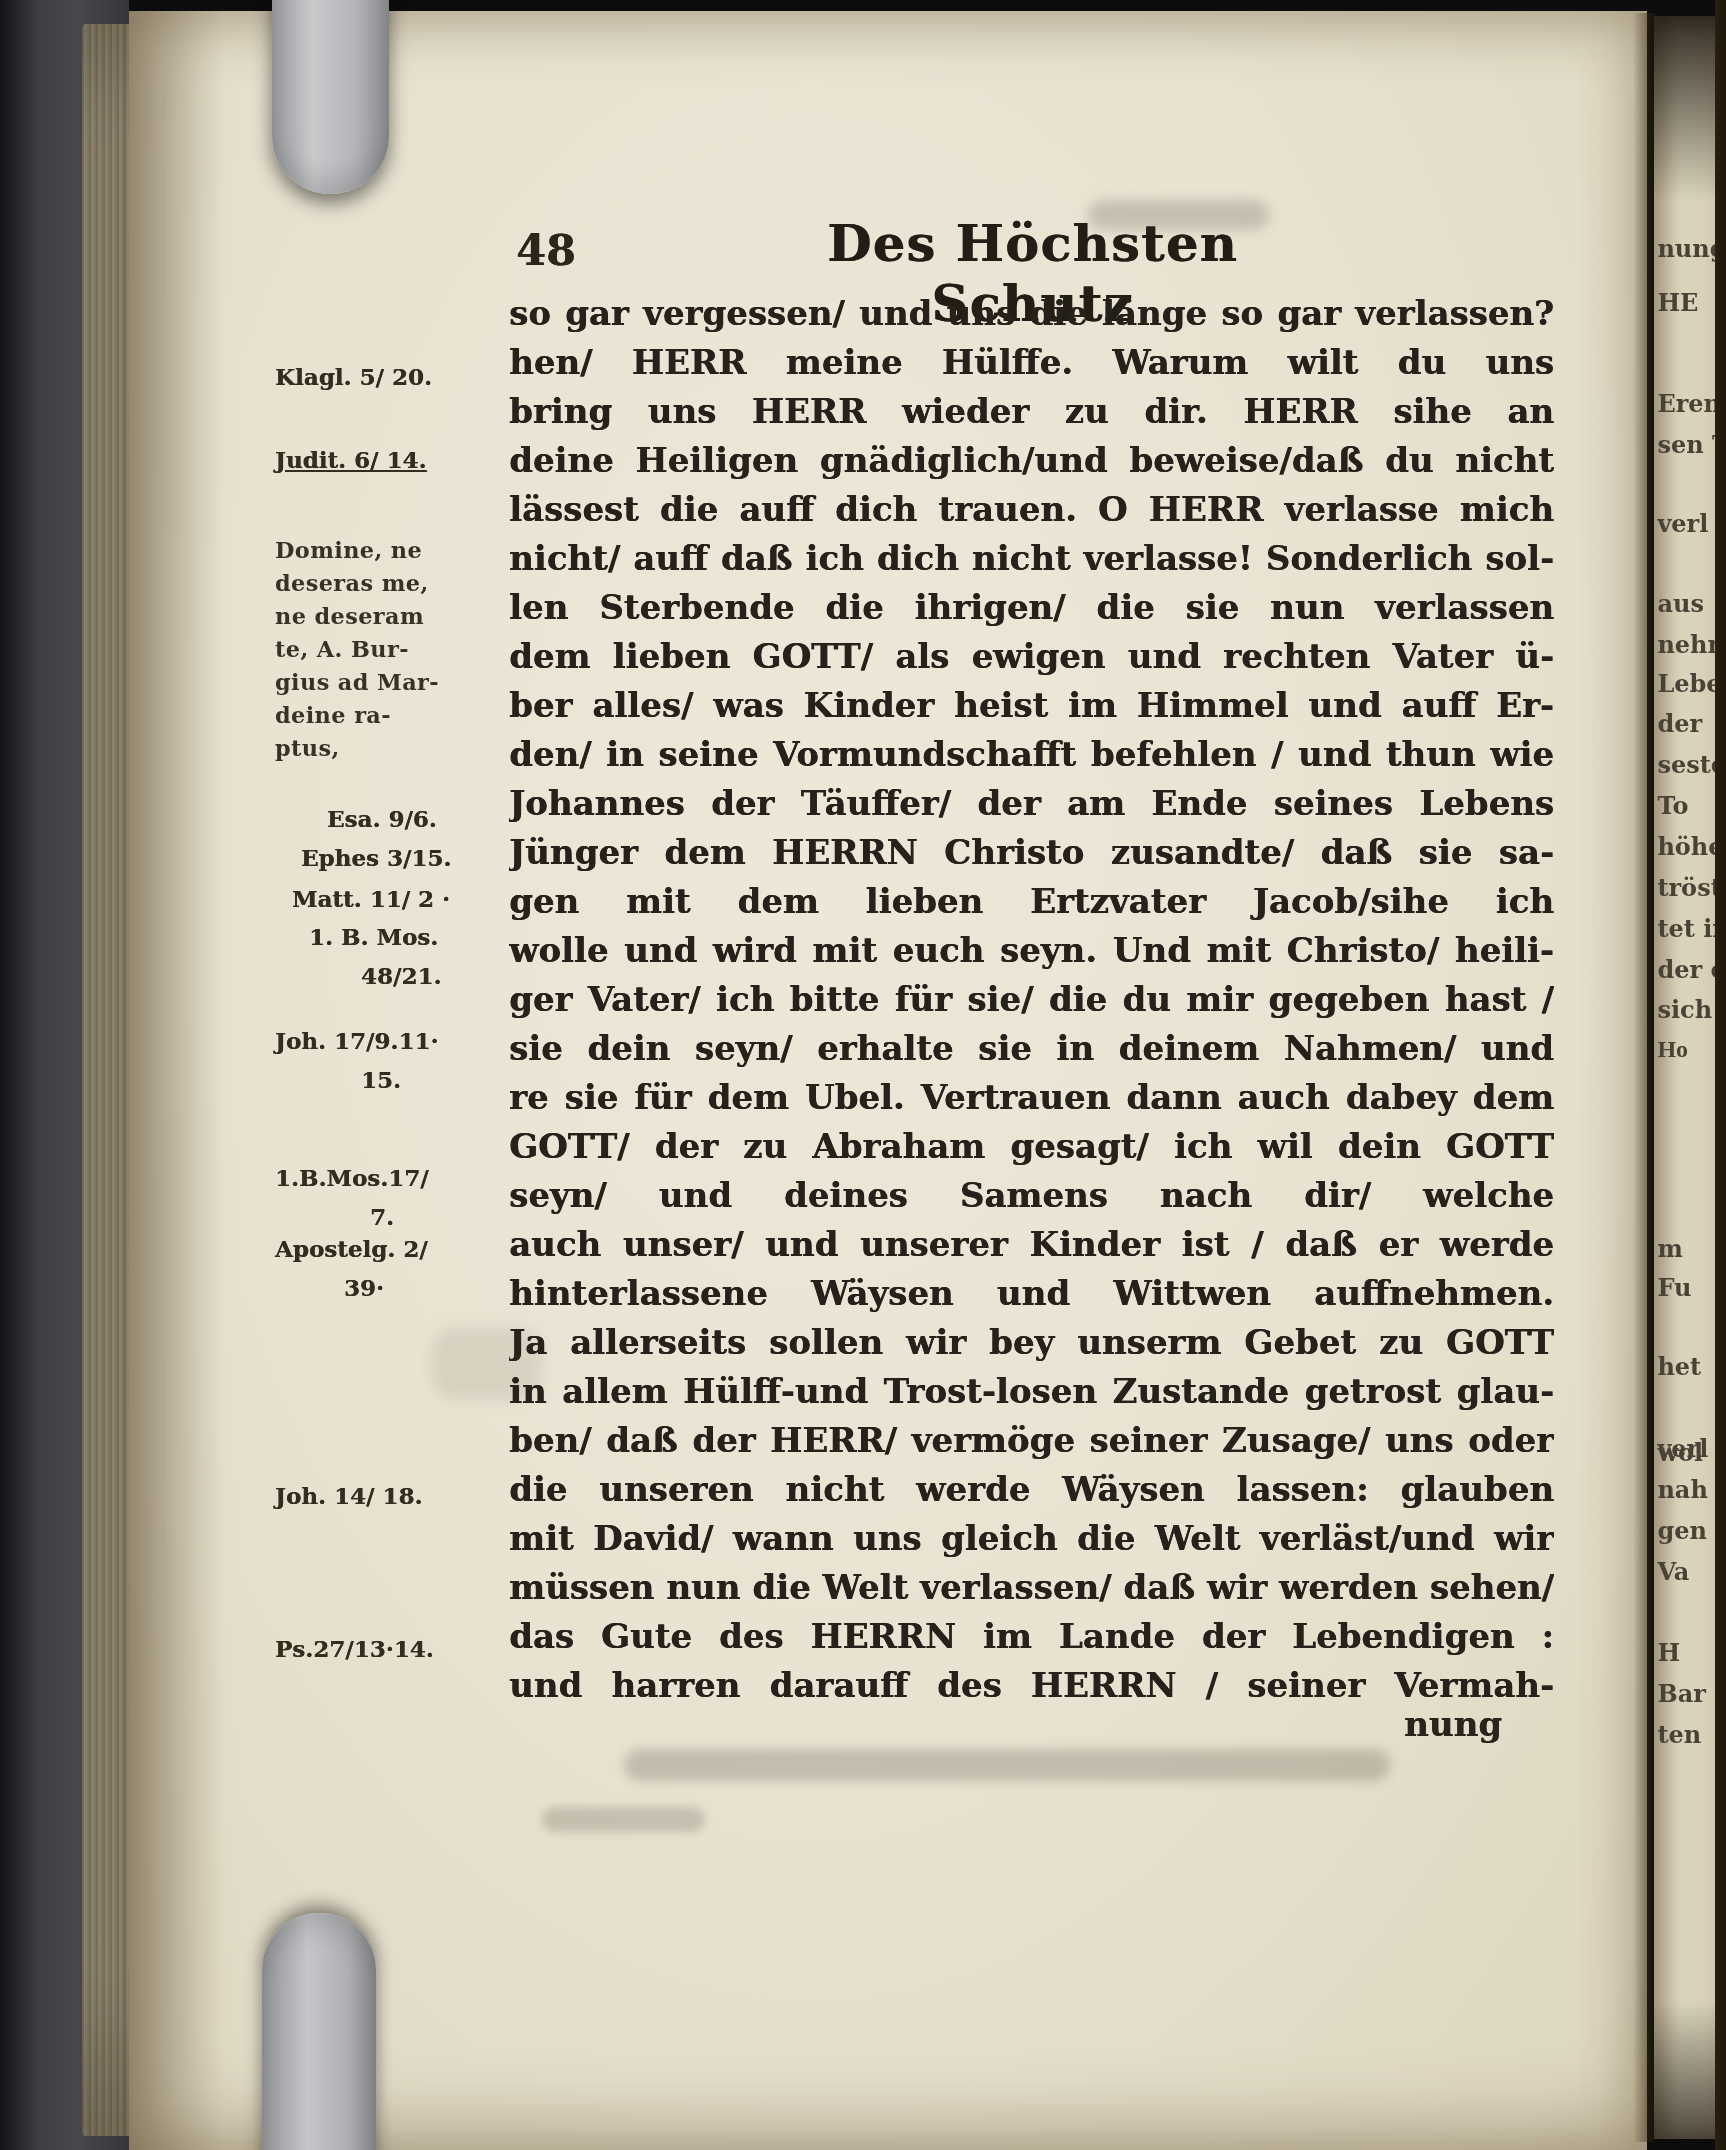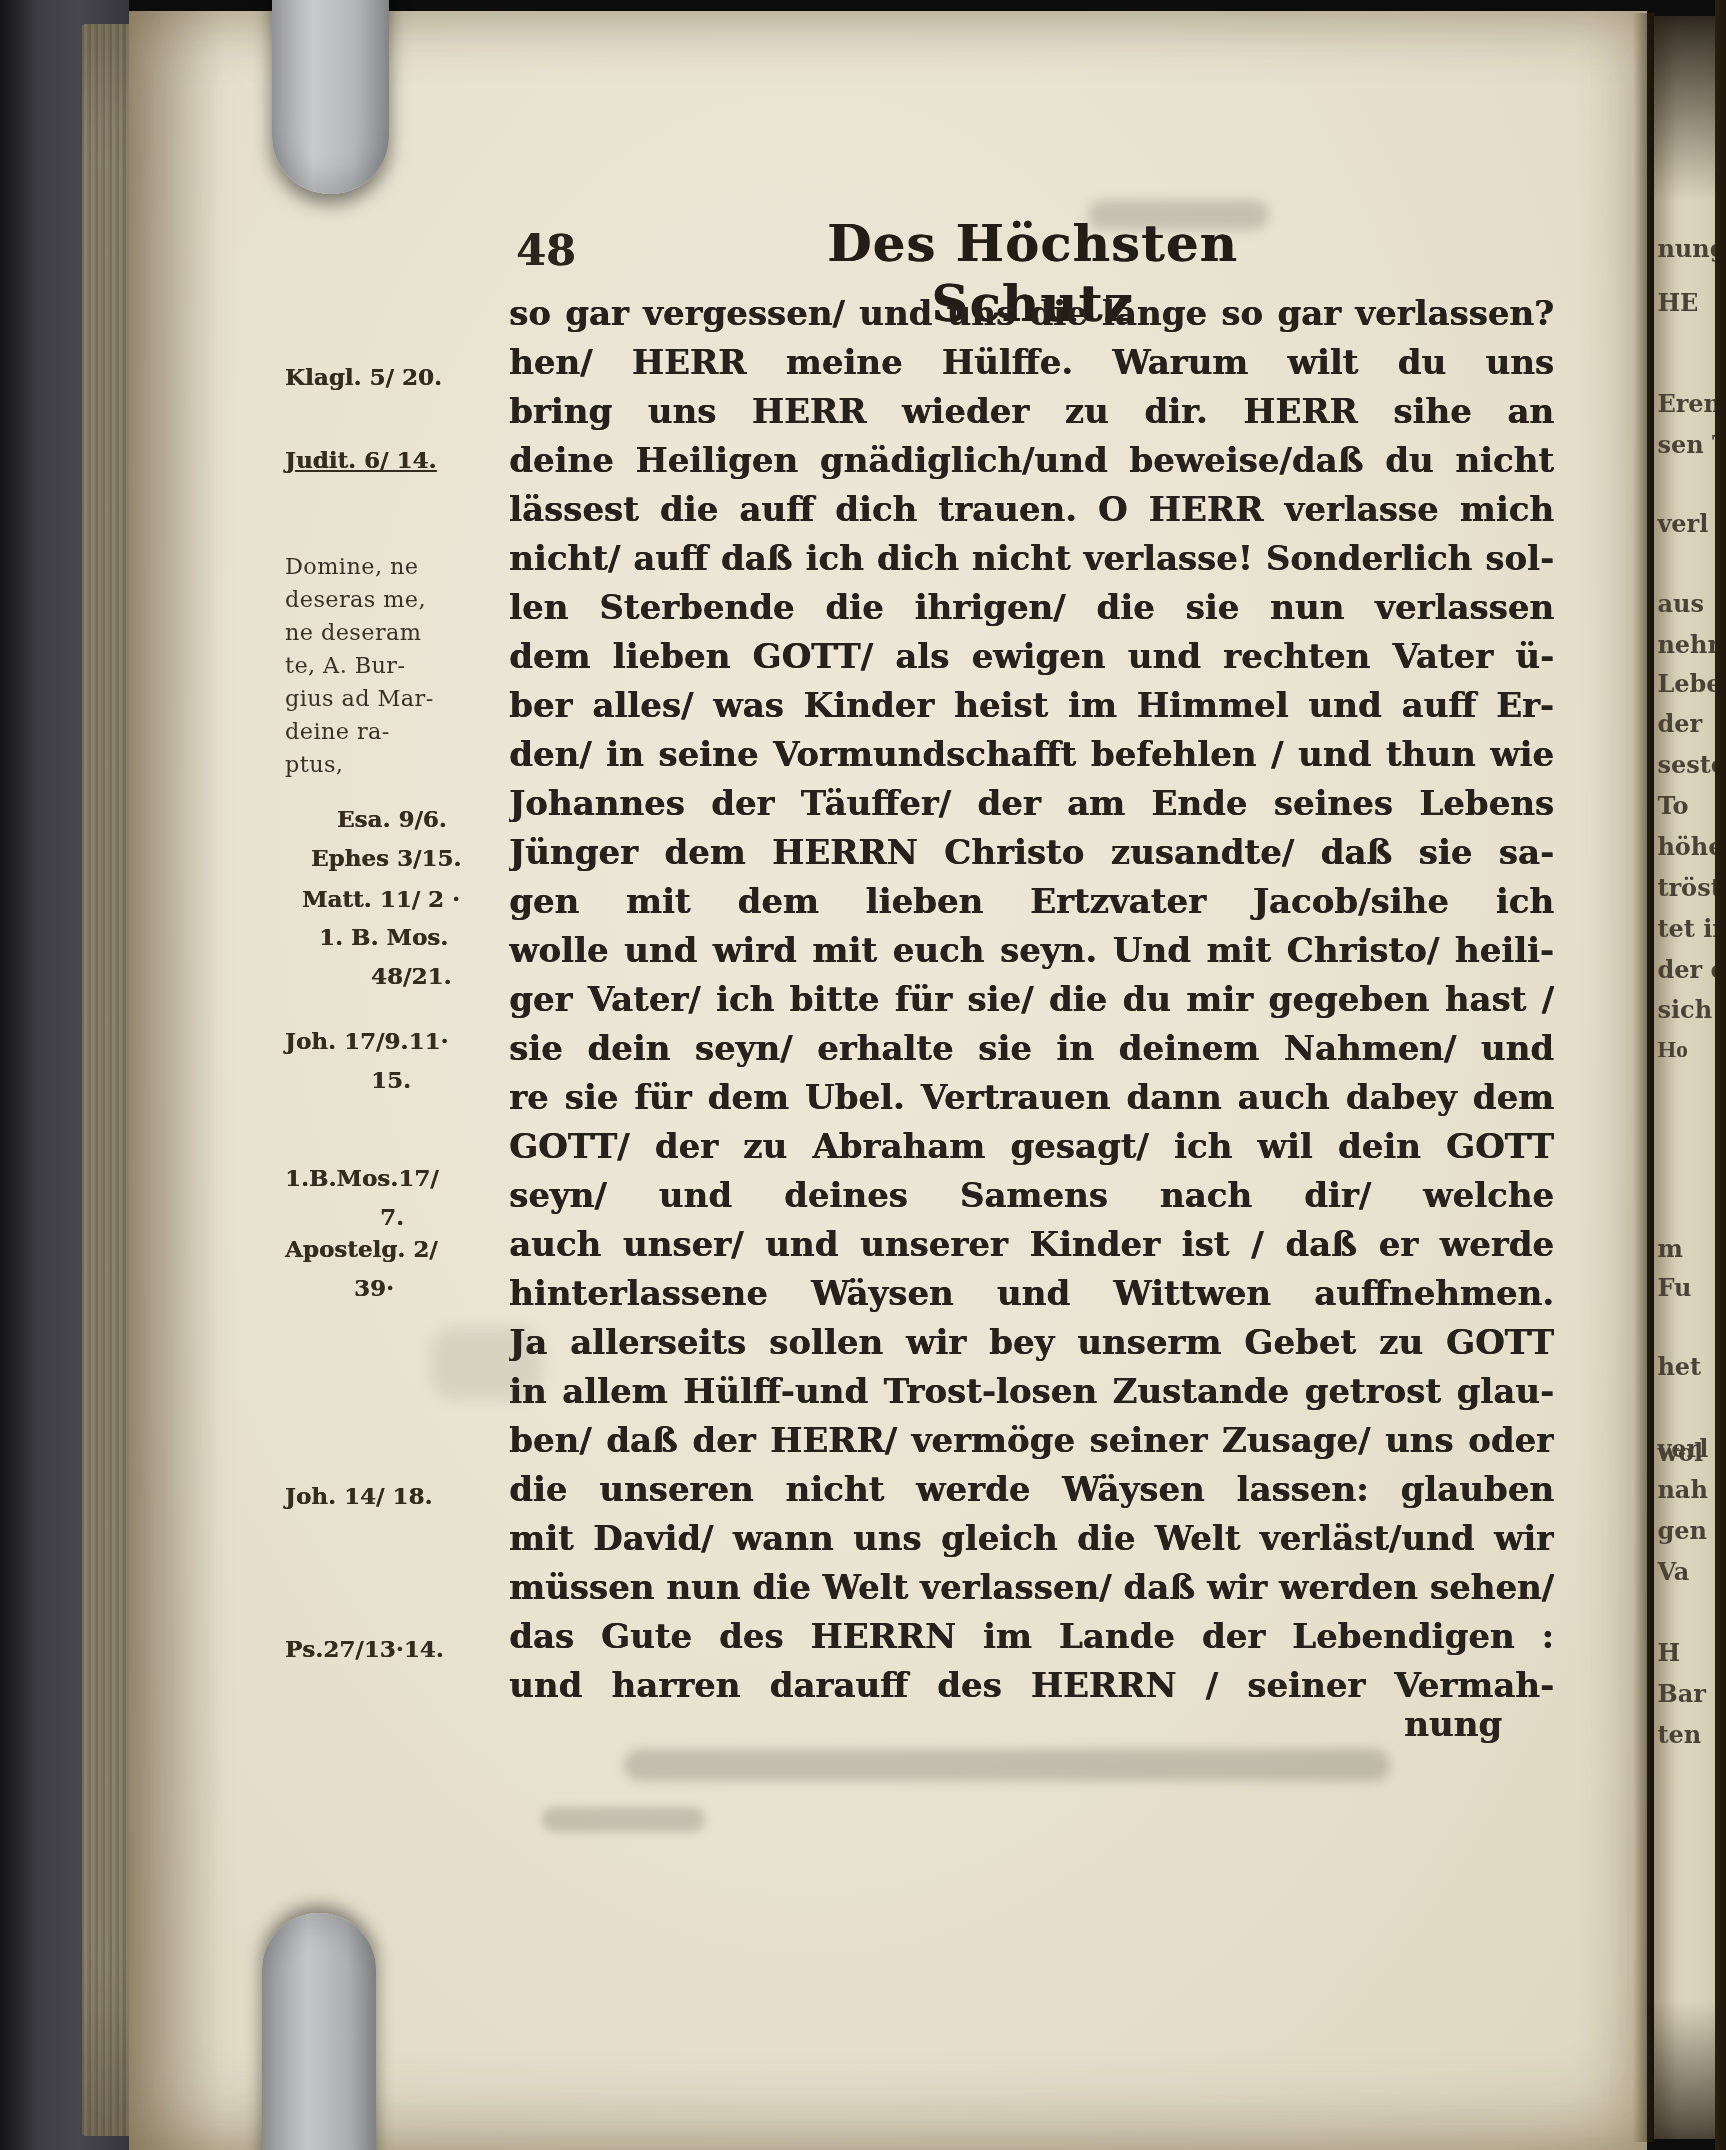--- a/index.html
+++ b/index.html
@@ -42,31 +42,31 @@
     font-size: 43px; font-weight: bold; color: #2b251c;
     text-shadow: 0.4px 0 0 #2b251c;
   }
   .running-head {
     position: absolute; left: 624px; top: 202px; width: 559px;
     text-align: center; font-size: 51px; font-weight: bold;
     letter-spacing: 1.3px; color: #221d15;
     text-shadow: 0.6px 0 0 #221d15;
   }
   .margin-col {
-    position: absolute; left: 156px; top: 0; width: 241px; height: 100%;
+    position: absolute; left: 146px; top: 0; width: 241px; height: 100%;
   }
   .margin-note {
     position: absolute; left: 0;
     font-size: 23px; line-height: 39px; font-weight: bold;
     color: #352c20; white-space: nowrap;
     text-shadow: 0.3px 0 0 #352c20;
   }
   .margin-note.latin {
-    font-weight: normal; font-size: 22.4px; line-height: 33px;
-    letter-spacing: 0.4px; color: #3a3126; text-shadow: none; margin-top: 16px;
+    font-weight: bold; font-size: 22.4px; line-height: 33px;
+    letter-spacing: 0.4px; color: #3a3126; text-shadow: none;
   }
   .body-col {
     position: absolute; left: 380px; top: 278px; width: 1045px;
   }
   .body-line {
     text-align: justify; text-align-last: justify;
     font-size: 34px; line-height: 49px; height: 49px;
     font-weight: bold; color: #26211a; overflow: hidden;
     text-shadow: 0.4px 0 0 #26211a;
   }

